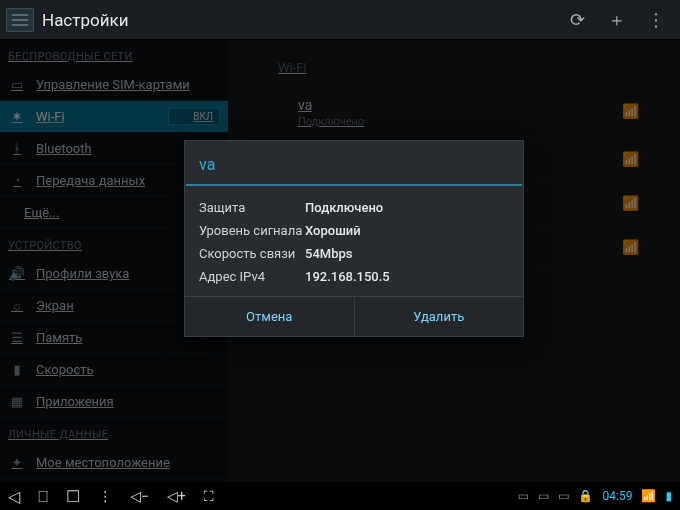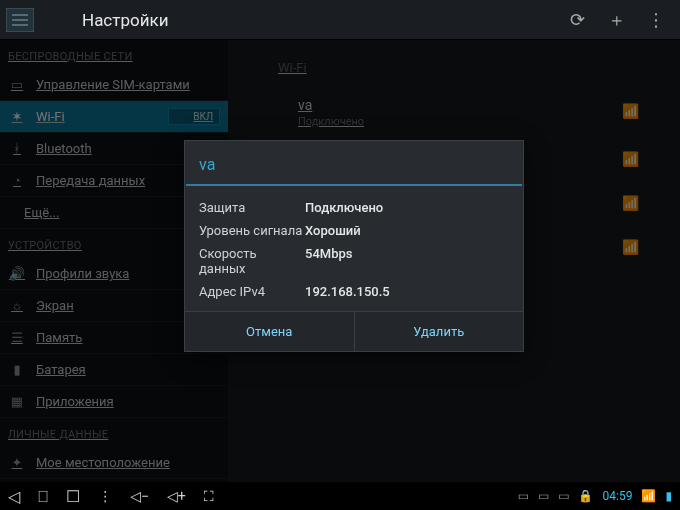--- a/index.html
+++ b/index.html
@@ -5,21 +5,21 @@
   * { box-sizing: border-box; margin: 0; padding: 0; font-family: Roboto, "Segoe UI", Arial, sans-serif; }
   html, body { width: 680px; height: 510px; background: #000; color: #ccc; overflow: hidden; font-size: 13px; }
   .screen { position: relative; width: 680px; height: 510px; background: #0b0e10; }
 
   
   .header { height: 40px; display: flex; align-items: center; padding: 0 6px; background: #1a1e22; border-bottom: 1px solid #000; }
   .app-icon { width: 28px; height: 24px; background:#22323b; border:1px solid #3a4a53; margin-right:8px; display:flex; align-items:center; justify-content:center;}
   .app-icon-inner{width:16px;height:2px;background:#5a6a73; position:relative;}
   .app-icon-inner:before,.app-icon-inner:after{content:"";position:absolute;left:0;width:16px;height:2px;background:#5a6a73;}
   .app-icon-inner:before{top:-5px;} .app-icon-inner:after{top:5px;}
-  .header-title { color:#e8e8e8; font-size:17px; flex:1;margin-left:40px;}
+  .header-title { color:#e8e8e8; font-size:17px; flex:1;}
   .header-actions span { display:inline-block; width:24px; text-align:center; color:#aaa; font-size:18px; margin:0 6px; cursor:pointer;}
 
   
   .body { position:absolute; top:40px; bottom:28px; left:0; right:0; display:flex;text-decoration:underline; }
   .sidebar { width:228px; background:#0d1114; overflow:hidden; }
   .section-hdr { font-size:11px; color:#6f7780; padding:10px 8px 6px; letter-spacing:.3px;}
   .s-item { display:flex; align-items:center; height:32px; padding:0 8px; color:#c8ced4; border-bottom:1px solid #191f24; cursor:pointer; position:relative;}
   .s-item.selected { background:#0d799c; color:#fff; }
   .s-item .ico { width:18px; text-align:center; color:#8f99a1; font-size:13px; margin-right:10px;}
   .s-item.selected .ico{color:#fff;}
@@ -110,21 +110,21 @@
       <div class="s-item">
         <span class="ico">☼</span>
         <span class="lbl">Экран</span>
       </div>
       <div class="s-item">
         <span class="ico">☰</span>
         <span class="lbl">Память</span>
       </div>
       <div class="s-item">
         <span class="ico">▮</span>
-        <span class="lbl">Батарея</span>
+        <span class="lbl">Скорость</span>
       </div>
       <div class="s-item">
         <span class="ico">▦</span>
         <span class="lbl">Приложения</span>
       </div>
 
       <div class="section-hdr">ЛИЧНЫЕ ДАННЫЕ</div>
 
       <div class="s-item">
         <span class="ico">✦</span>
@@ -162,21 +162,21 @@
     <div class="dlg-body">
       <div class="dlg-row">
         <div class="k">Защита</div>
         <div class="v">Подключено</div>
       </div>
       <div class="dlg-row">
         <div class="k">Уровень сигнала</div>
         <div class="v">Хороший</div>
       </div>
       <div class="dlg-row">
-        <div class="k">Скорость данных</div>
+        <div class="k">Скорость связи</div>
         <div class="v">54Mbps</div>
       </div>
       <div class="dlg-row">
         <div class="k">Адрес IPv4</div>
         <div class="v">192.168.150.5</div>
       </div>
     </div>
     <div class="dlg-buttons">
       <div class="dlg-btn">Отмена</div>
       <div class="dlg-btn">Удалить</div>

